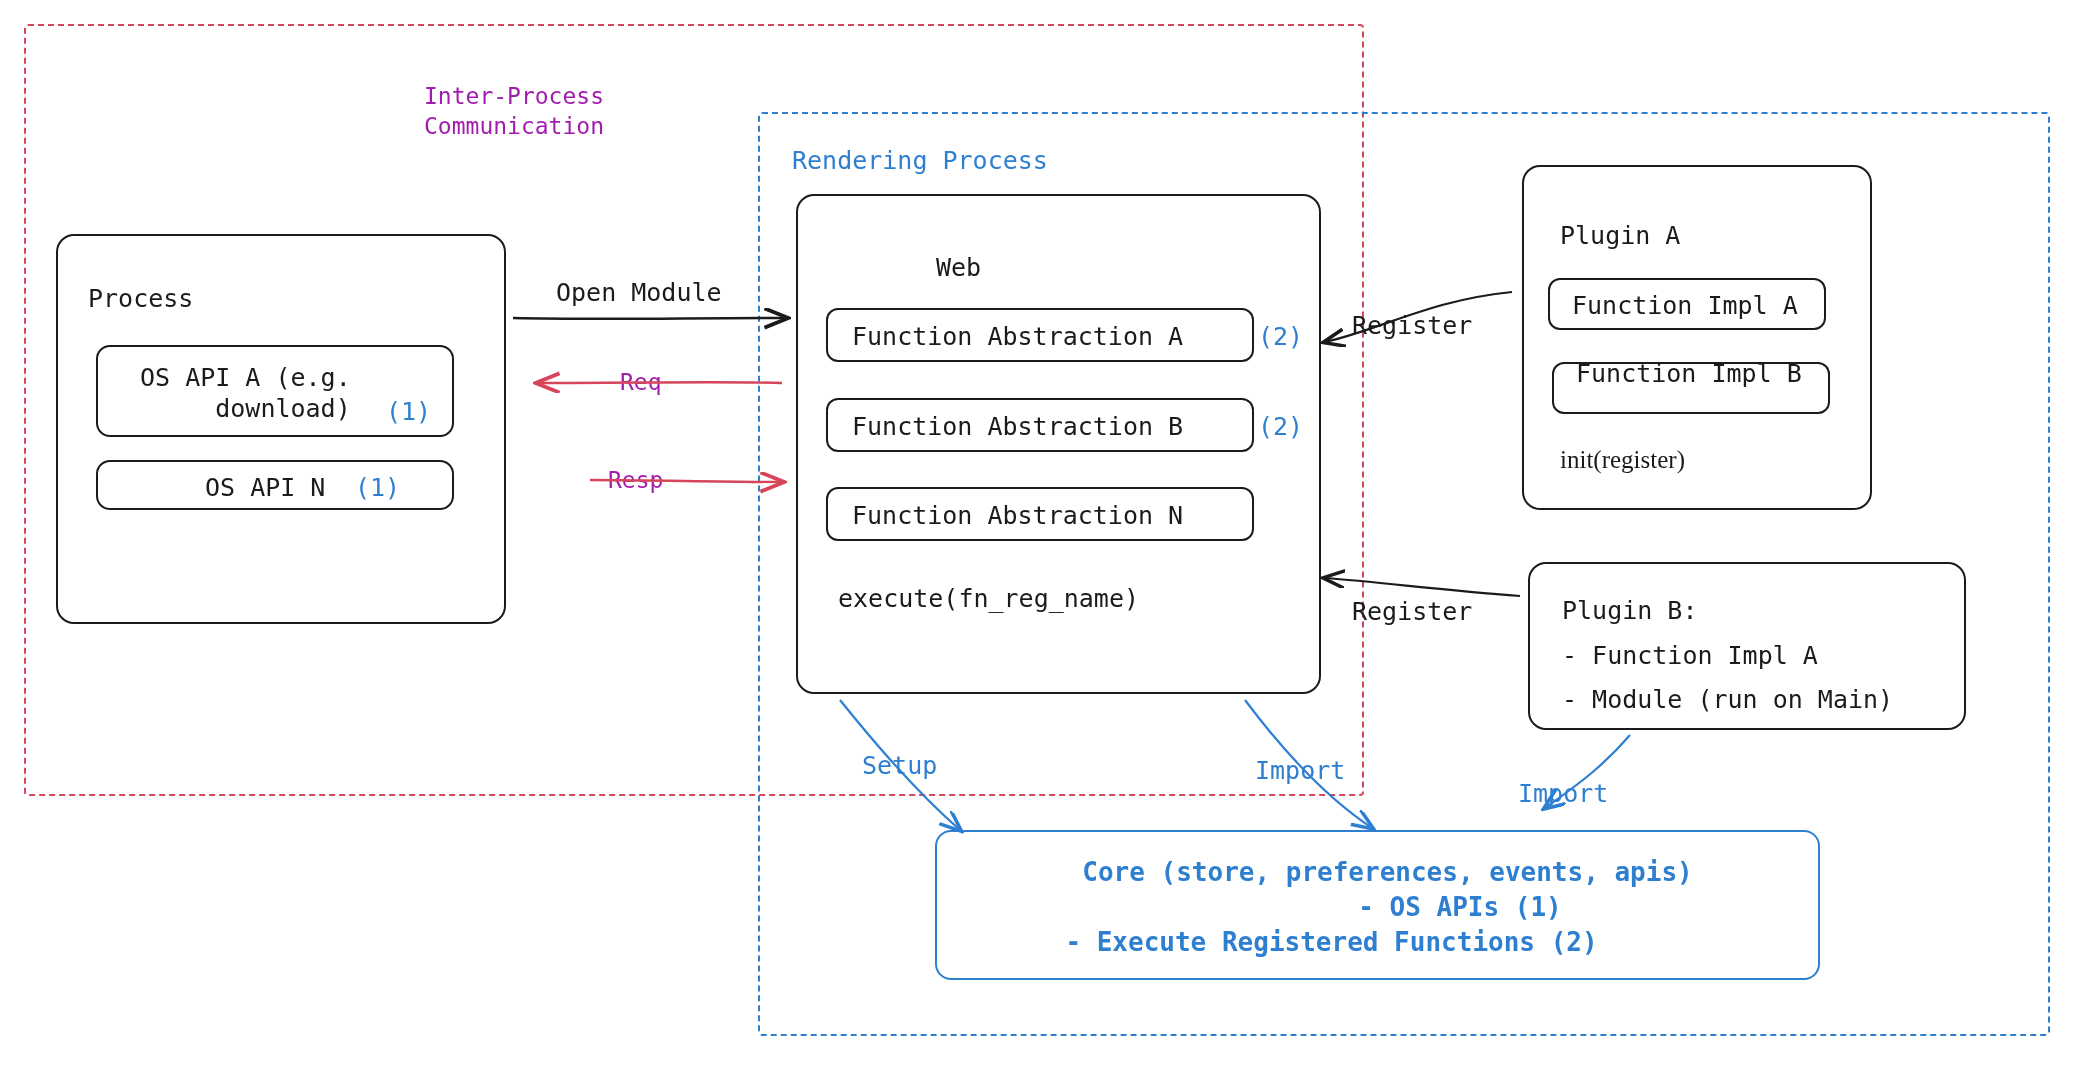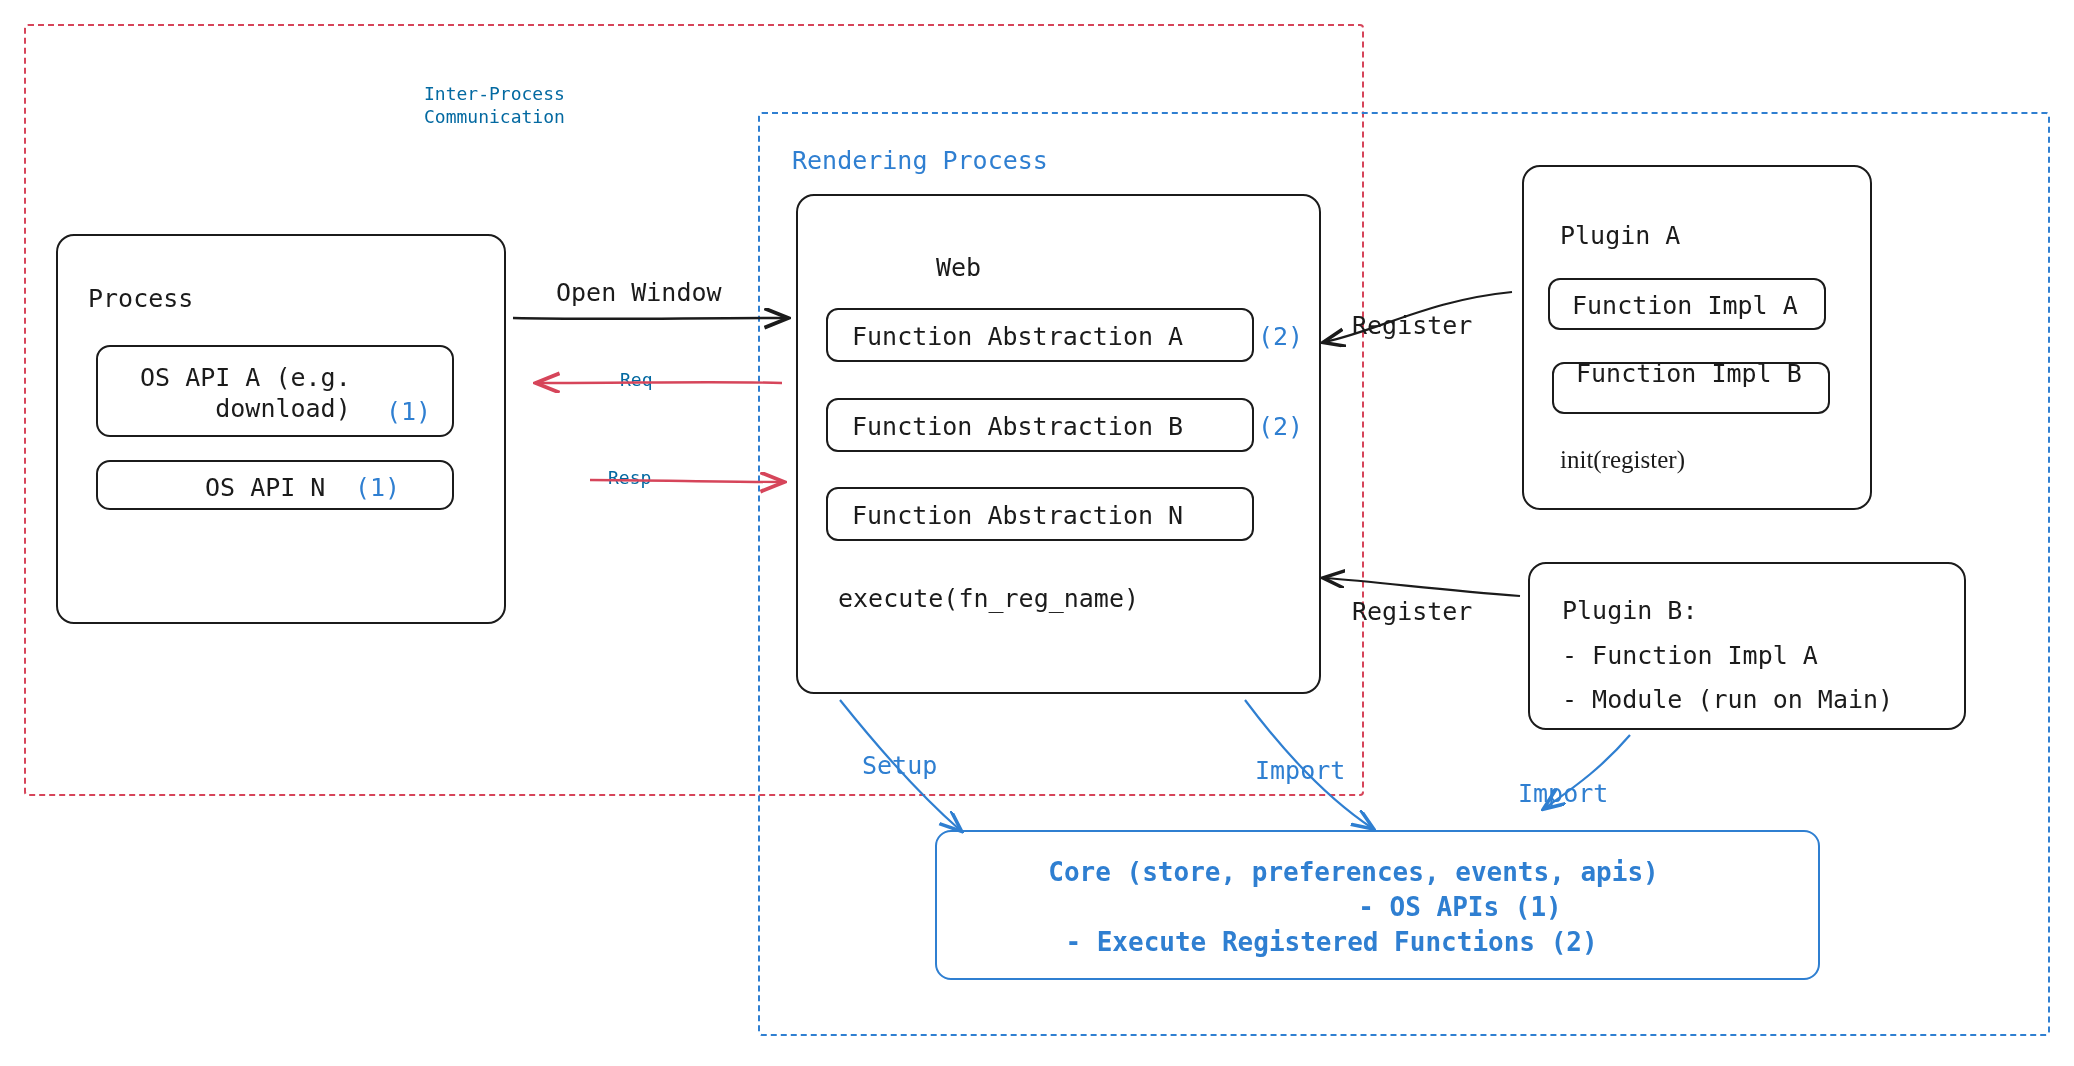--- a/index.html
+++ b/index.html
@@ -45,22 +45,22 @@
   }
   .lbl {
     position: absolute;
     color: #1b1b1b;
     font-size: 25px;
     line-height: 1.25;
     white-space: pre;
   }
   .lbl-red {
     position: absolute;
-    color: #0369a1;
-    font-size: 18px;
+    color: #a21caf;
+    font-size: 23px;
     line-height: 1.3;
     white-space: pre;
   }
   .lbl-blue {
     position: absolute;
     color: #2f7fd1;
     font-size: 25px;
     line-height: 1.3;
     white-space: pre;
   }
@@ -123,25 +123,25 @@
   <div class="box" style="left:1552px; top:362px; width:278px; height:52px; border-radius:12px;"></div>
   <div class="lbl" style="left:1576px; top:358px;">Function Impl B</div>
   <div class="lbl" style="left:1560px; top:444px;font-family:Liberation Serif, serif;">init(register)</div>
 
   <div class="box" style="left:1528px; top:562px; width:438px; height:168px;"></div>
   <div class="lbl" style="left:1562px; top:595px;">Plugin B:</div>
   <div class="lbl" style="left:1562px; top:640px;">- Function Impl A</div>
   <div class="lbl" style="left:1562px; top:684px;">- Module (run on Main)</div>
 
   <div class="blue-box" style="left:935px; top:830px; width:885px; height:150px;"></div>
-  <div class="lbl-blue-b" style="left:911px; top:855px; width:885px;">Core (store, preferences, events, apis)</div>
+  <div class="lbl-blue-b" style="left:945px; top:855px; width:885px;">Core (store, preferences, events, apis)</div>
   <div class="lbl-blue-b" style="left:935px; top:890px; width:1050px;">- OS APIs (1)</div>
   <div class="lbl-blue-b" style="left:935px; top:925px; width:793px;">- Execute Registered Functions (2)</div>
 
-  <div class="lbl" style="left:556px; top:277px;">Open Window</div>
+  <div class="lbl" style="left:556px; top:277px;">Open Module</div>
   <div class="lbl-red" style="left:620px; top:368px;">Req</div>
   <div class="lbl-red" style="left:608px; top:466px;">Resp</div>
   <div class="lbl" style="left:1352px; top:310px;">Register</div>
   <div class="lbl" style="left:1352px; top:596px;">Register</div>
   <div class="lbl-blue" style="left:862px; top:750px;">Setup</div>
   <div class="lbl-blue" style="left:1255px; top:755px;">Import</div>
   <div class="lbl-blue" style="left:1518px; top:778px;">Import</div>
 
   <svg class="overlay" viewBox="0 0 2074 1066">
     <defs>

